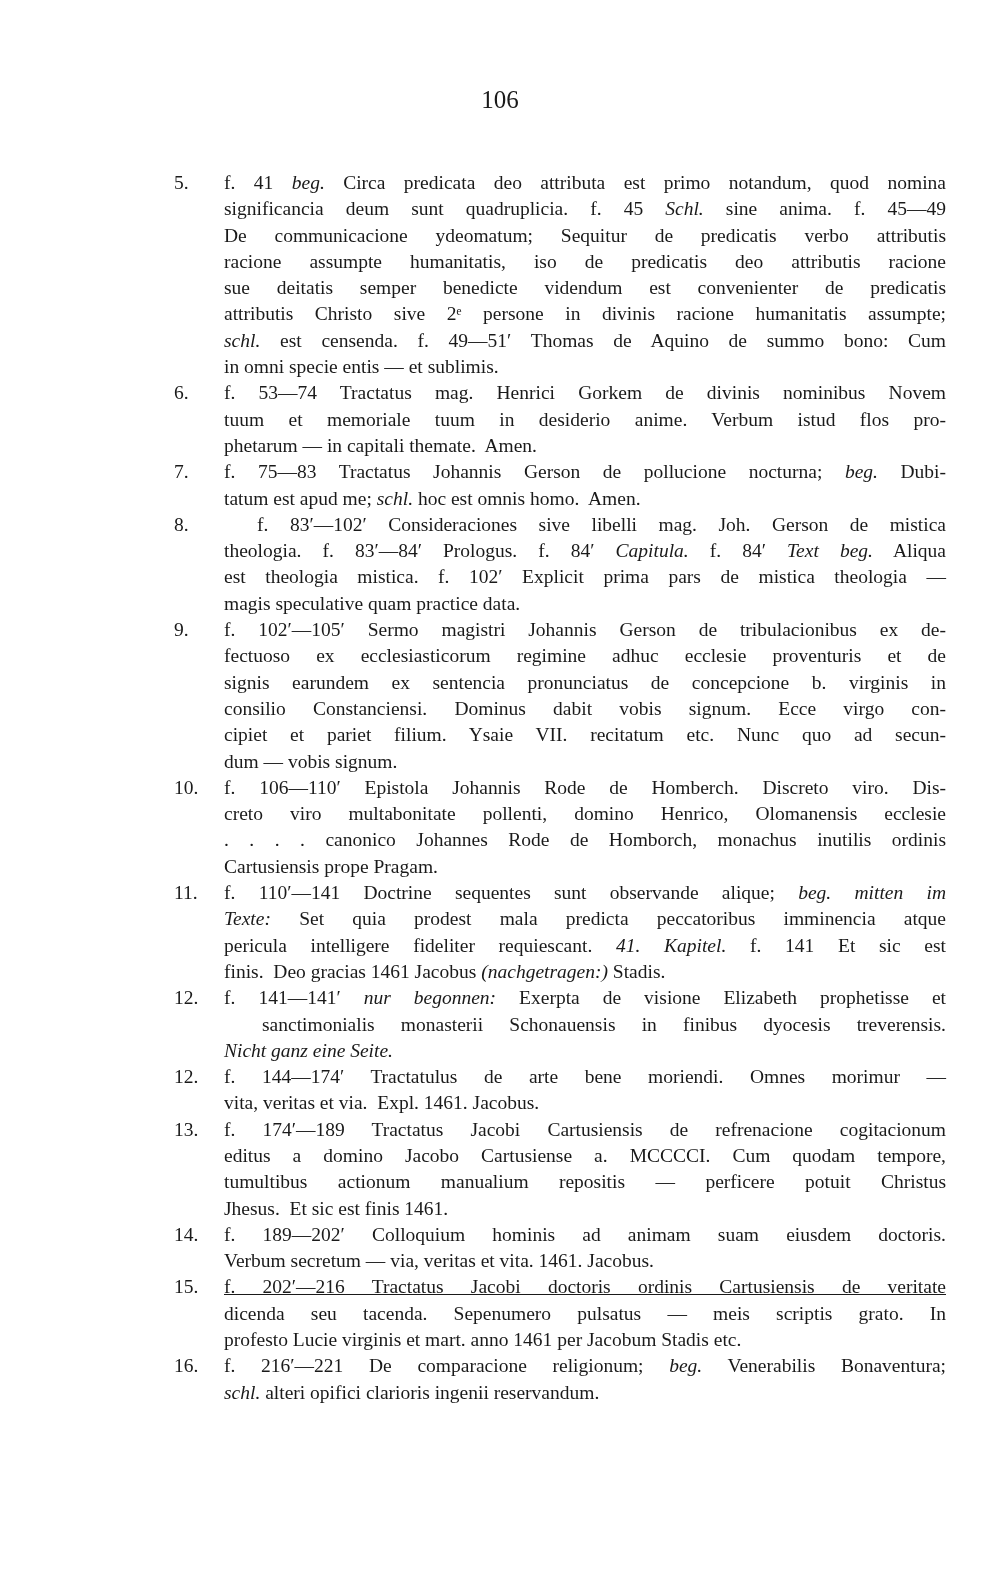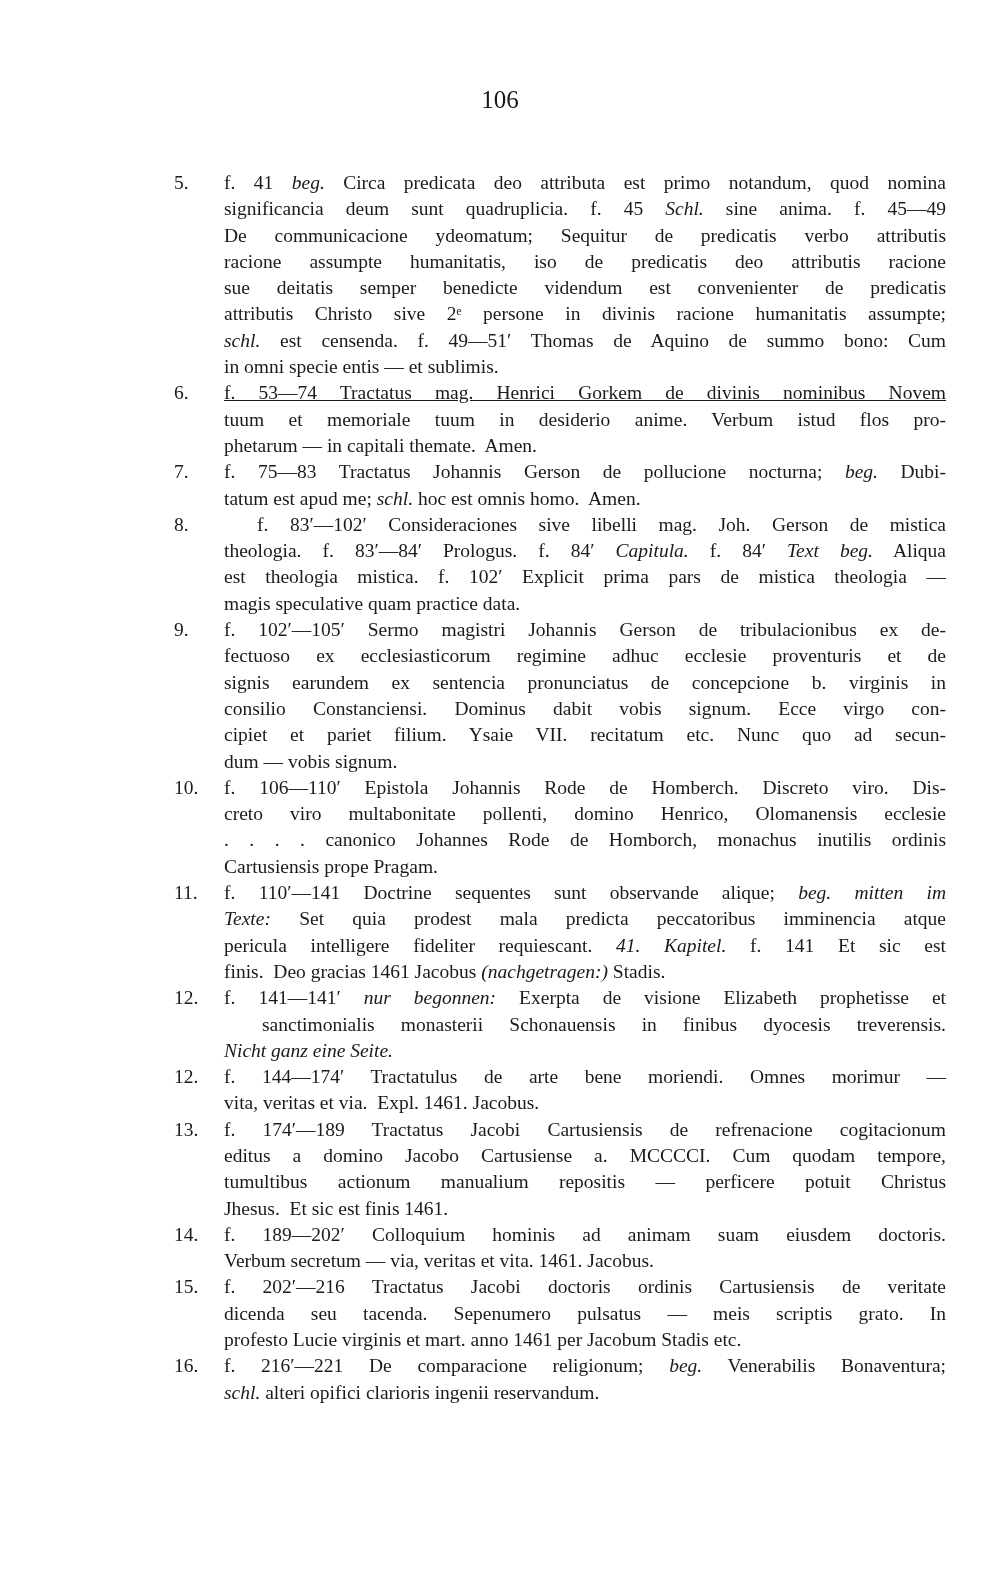--- a/index.html
+++ b/index.html
@@ -28,21 +28,21 @@
       <span class="line" style="white-space: normal;"><span style="white-space: normal;">significancia deum sunt quadruplicia.  f. 45 </span><span class="it" style="white-space: normal;">Schl.</span><span style="white-space: normal;"> sine anima.  f. 45—49</span></span>
       <span class="line" style="white-space: normal;"><span style="white-space: normal;">De communicacione ydeomatum; Sequitur de predicatis verbo attributis</span></span>
       <span class="line" style="white-space: normal;"><span style="white-space: normal;">racione assumpte humanitatis, iso de predicatis deo attributis racione</span></span>
       <span class="line" style="white-space: normal;"><span style="white-space: normal;">sue deitatis semper benedicte videndum est convenienter de predicatis</span></span>
       <span class="line" style="white-space: normal;"><span style="white-space: normal;">attributis Christo sive 2ᵉ persone in divinis racione humanitatis assumpte;</span></span>
       <span class="line" style="white-space: normal;"><span class="it" style="white-space: normal;">schl.</span><span style="white-space: normal;"> est censenda.  f. 49—51′ Thomas de Aquino de summo bono: Cum</span></span>
       <span class="line last"><span>in omni specie entis — et sublimis.</span></span>
     </div>
     <div class="entry">
       <span class="num">6.</span>
-      <span class="line" style="white-space: normal; text-decoration: underline;"><span style="white-space: normal;">f. 53—74 Tractatus mag. Henrici Gorkem de divinis nominibus Novem</span></span>
+      <span class="line" style="white-space: normal;"><span style="white-space: normal;">f. 53—74 Tractatus mag. Henrici Gorkem de divinis nominibus Novem</span></span>
       <span class="line" style="white-space: normal;"><span style="white-space: normal;">tuum et memoriale tuum in desiderio anime.  Verbum istud flos pro-</span></span>
       <span class="line last"><span>phetarum — in capitali themate.  Amen.</span></span>
     </div>
     <div class="entry">
       <span class="num">7.</span>
       <span class="line" style="white-space: normal;"><span style="white-space: normal;">f. 75—83 Tractatus Johannis Gerson de pollucione nocturna; </span><span class="it" style="white-space: normal;">beg.</span><span style="white-space: normal;"> Dubi-</span></span>
       <span class="line last"><span>tatum est apud me; </span><span class="it">schl.</span><span> hoc est omnis homo.  Amen.</span></span>
     </div>
     <div class="entry">
       <span class="num">8.</span>
@@ -92,21 +92,21 @@
       <span class="line" style="white-space: normal;"><span style="white-space: normal;">tumultibus actionum manualium repositis — perficere potuit Christus</span></span>
       <span class="line last"><span>Jhesus.  Et sic est finis 1461.</span></span>
     </div>
     <div class="entry">
       <span class="num">14.</span>
       <span class="line" style="white-space: normal;"><span style="white-space: normal;">f. 189—202′ Colloquium hominis ad animam suam eiusdem doctoris.</span></span>
       <span class="line last"><span>Verbum secretum — via, veritas et vita. 1461. Jacobus.</span></span>
     </div>
     <div class="entry">
       <span class="num">15.</span>
-      <span class="line" style="white-space: normal;"><span style="white-space: normal;">f. 202′—216 Tractatus Jacobi doctoris ordinis Cartusiensis de veritate</span></span>
+      <span class="line" style="white-space: normal; text-decoration: underline;"><span style="white-space: normal;">f. 202′—216 Tractatus Jacobi doctoris ordinis Cartusiensis de veritate</span></span>
       <span class="line" style="white-space: normal;"><span style="white-space: normal;">dicenda seu tacenda.  Sepenumero pulsatus — meis scriptis grato.  In</span></span>
       <span class="line last"><span>profesto Lucie virginis et mart. anno 1461 per Jacobum Stadis etc.</span></span>
     </div>
     <div class="entry">
       <span class="num">16.</span>
       <span class="line" style="white-space: normal;"><span style="white-space: normal;">f. 216′—221 De comparacione religionum; </span><span class="it" style="white-space: normal;">beg.</span><span style="white-space: normal;"> Venerabilis Bonaventura;</span></span>
       <span class="line last"><span class="it">schl.</span><span> alteri opifici clarioris ingenii reservandum.</span></span>
     </div>
   </div>
 

